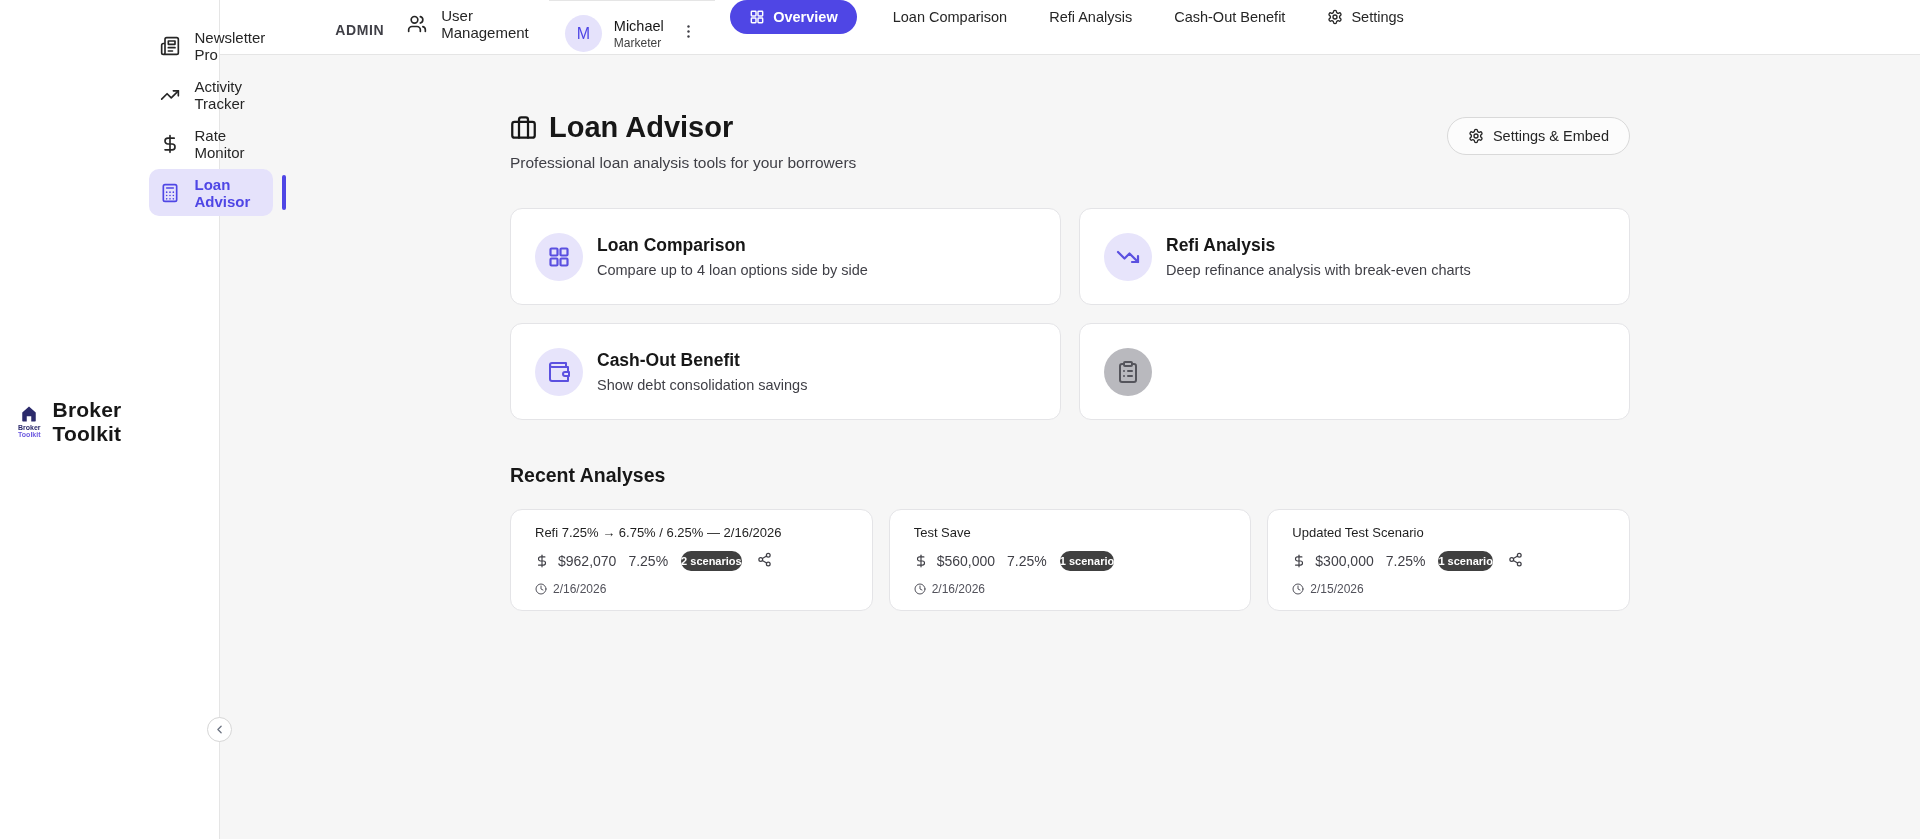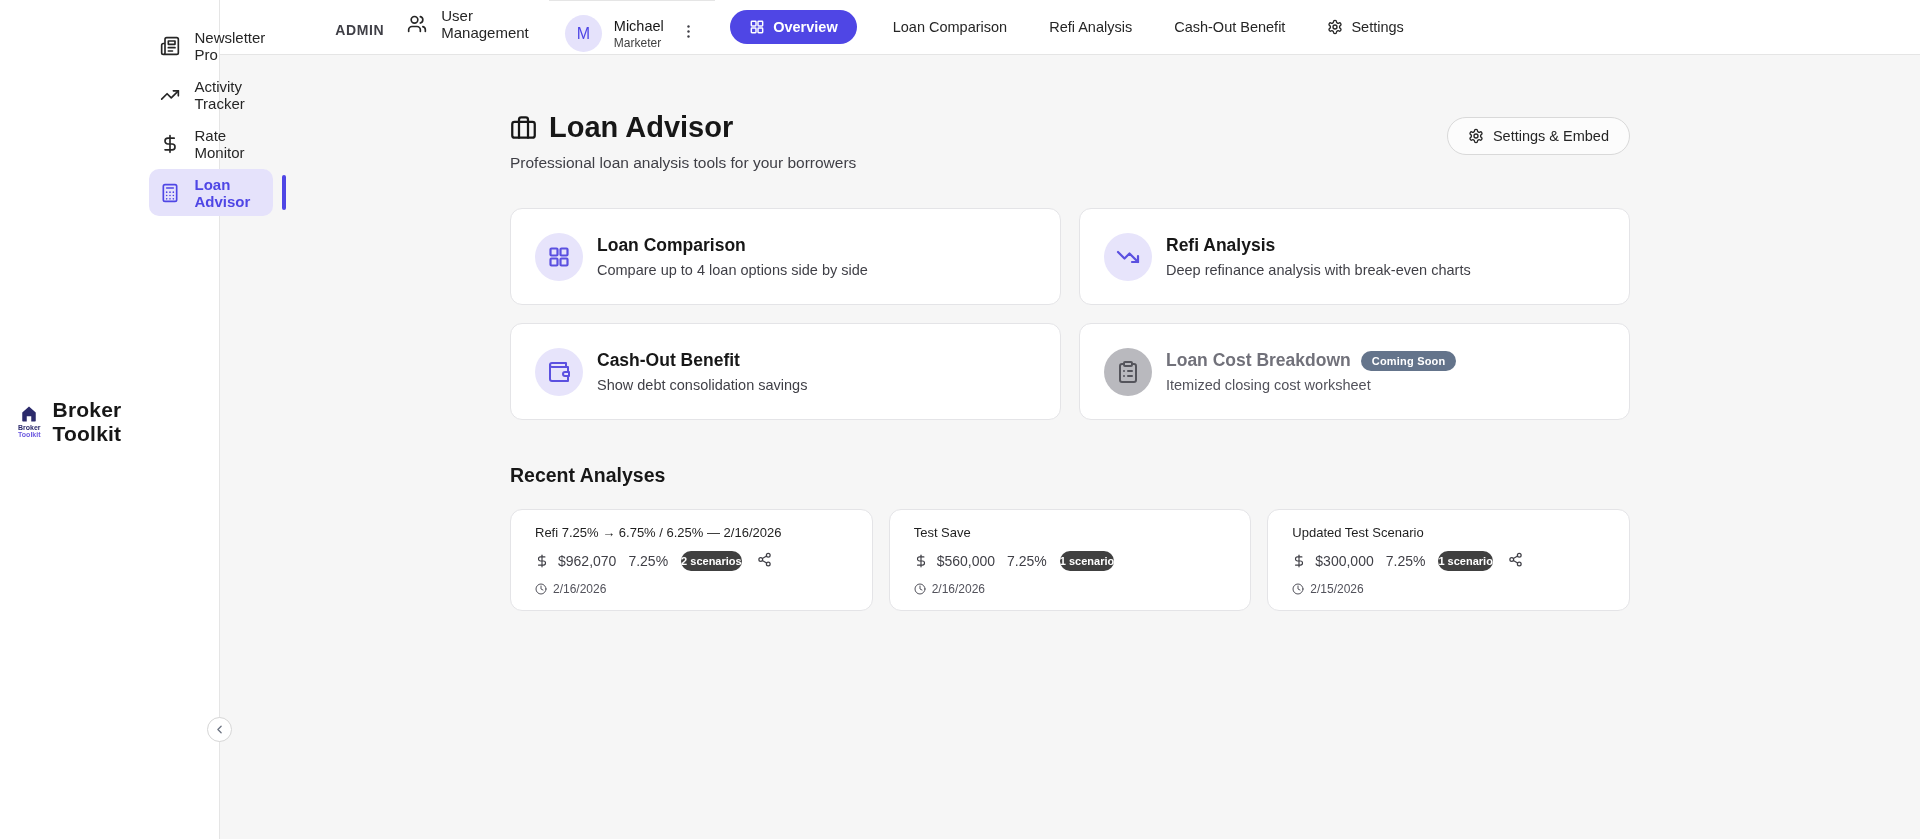--- a/index.html
+++ b/index.html
@@ -43,21 +43,21 @@
   .user-role { font-size:12px; color:#404040; }
   .kebab { color:#3f3f46; cursor:pointer; padding:4px; }
 
   .collapse-btn { position:absolute; left:207px; top:717px; width:25px; height:25px;
     border-radius:50%; background:#fff; border:1px solid #d6d6d6; display:flex;
     align-items:center; justify-content:center; color:#6b7280; cursor:pointer; z-index:5; }
 
   
   .main { flex:1; display:flex; flex-direction:column; height:100%; }
   .topbar { height:55px; background:#fff; border-bottom:1px solid #e5e5e5;
-    display:flex; align-items:center; justify-content:center; gap:30px; flex-shrink:0; }
+    display:flex; align-items:flex-start; justify-content:center; gap:30px; flex-shrink:0; }
   .topnav-item { font-size:14.5px; color:#262626; cursor:pointer; display:flex;
     align-items:center; gap:8px; padding:9px 6px; }
   .topnav-item.active { background:#4f46e5; color:#fff; border-radius:999px;
     padding:9px 19px; font-weight:bold; }
 
   .content { flex:1; overflow:hidden; }
   .container { width:1120px; margin:0 auto; padding-top:56px; }
 
   .page-head { display:flex; justify-content:space-between; align-items:flex-start; }
   .title-row { display:flex; align-items:center; gap:12px; }
@@ -308,27 +308,20 @@
             <div class="feat-icon">
               <svg width="24" height="24" viewBox="0 0 24 24" fill="none" stroke="currentColor" stroke-width="2" stroke-linecap="round" stroke-linejoin="round">
                   <rect width="8" height="4" x="8" y="2" rx="1"></rect>
                   <path d="M16 4h2a2 2 0 0 1 2 2v14a2 2 0 0 1-2 2H6a2 2 0 0 1-2-2V6a2 2 0 0 1 2-2h2"></path>
                   <path d="M12 11h4"></path>
                   <path d="M12 16h4"></path>
                   <path d="M8 11h.01"></path>
                   <path d="M8 16h.01"></path>
                 </svg>
             </div>
-            <div>
-              <div class="feat-title">
-                <span>Loan Cost Breakdown</span>
-                <span class="soon-badge">Coming Soon</span>
-              </div>
-              <div class="feat-desc">Itemized closing cost worksheet</div>
-            </div>
           </div>
         </div>
 
         <h2 class="recent-heading">Recent Analyses</h2>
 
         <div class="grid3">
 
           <div class="analysis-card">
             <div class="analysis-title">Refi 7.25% → 6.75% / 6.25% — 2/16/2026</div>
             <div class="analysis-meta">

